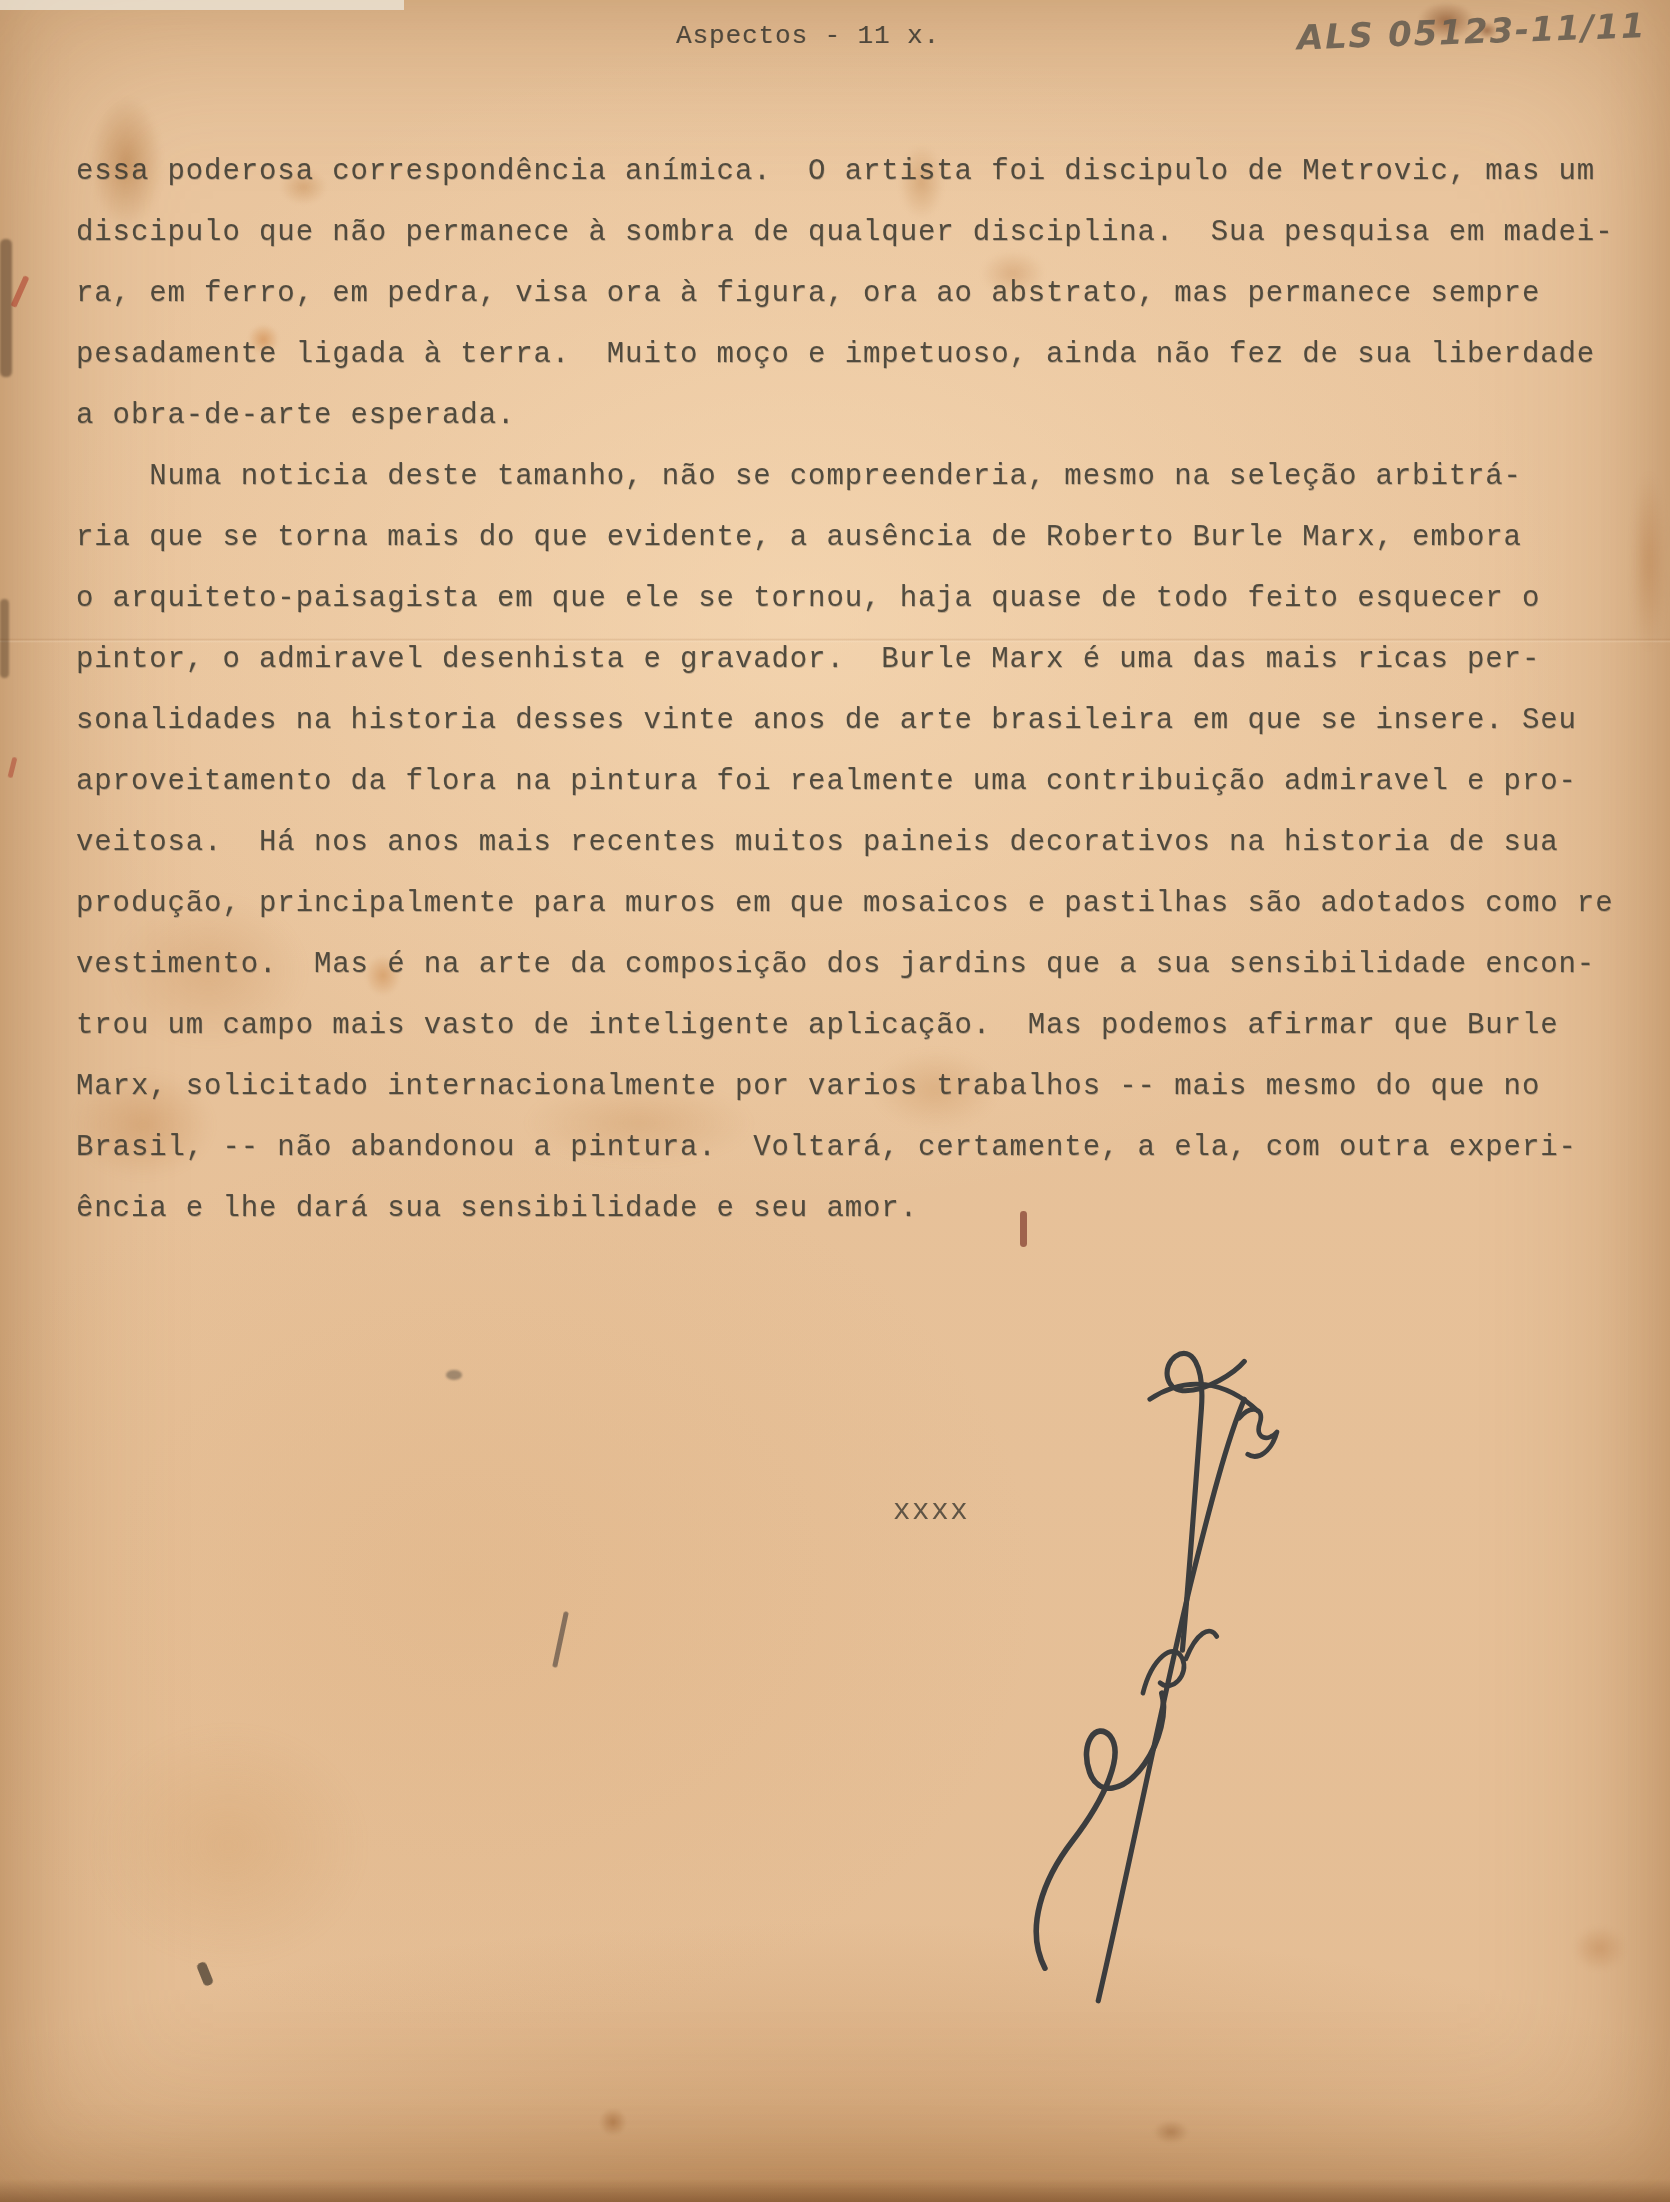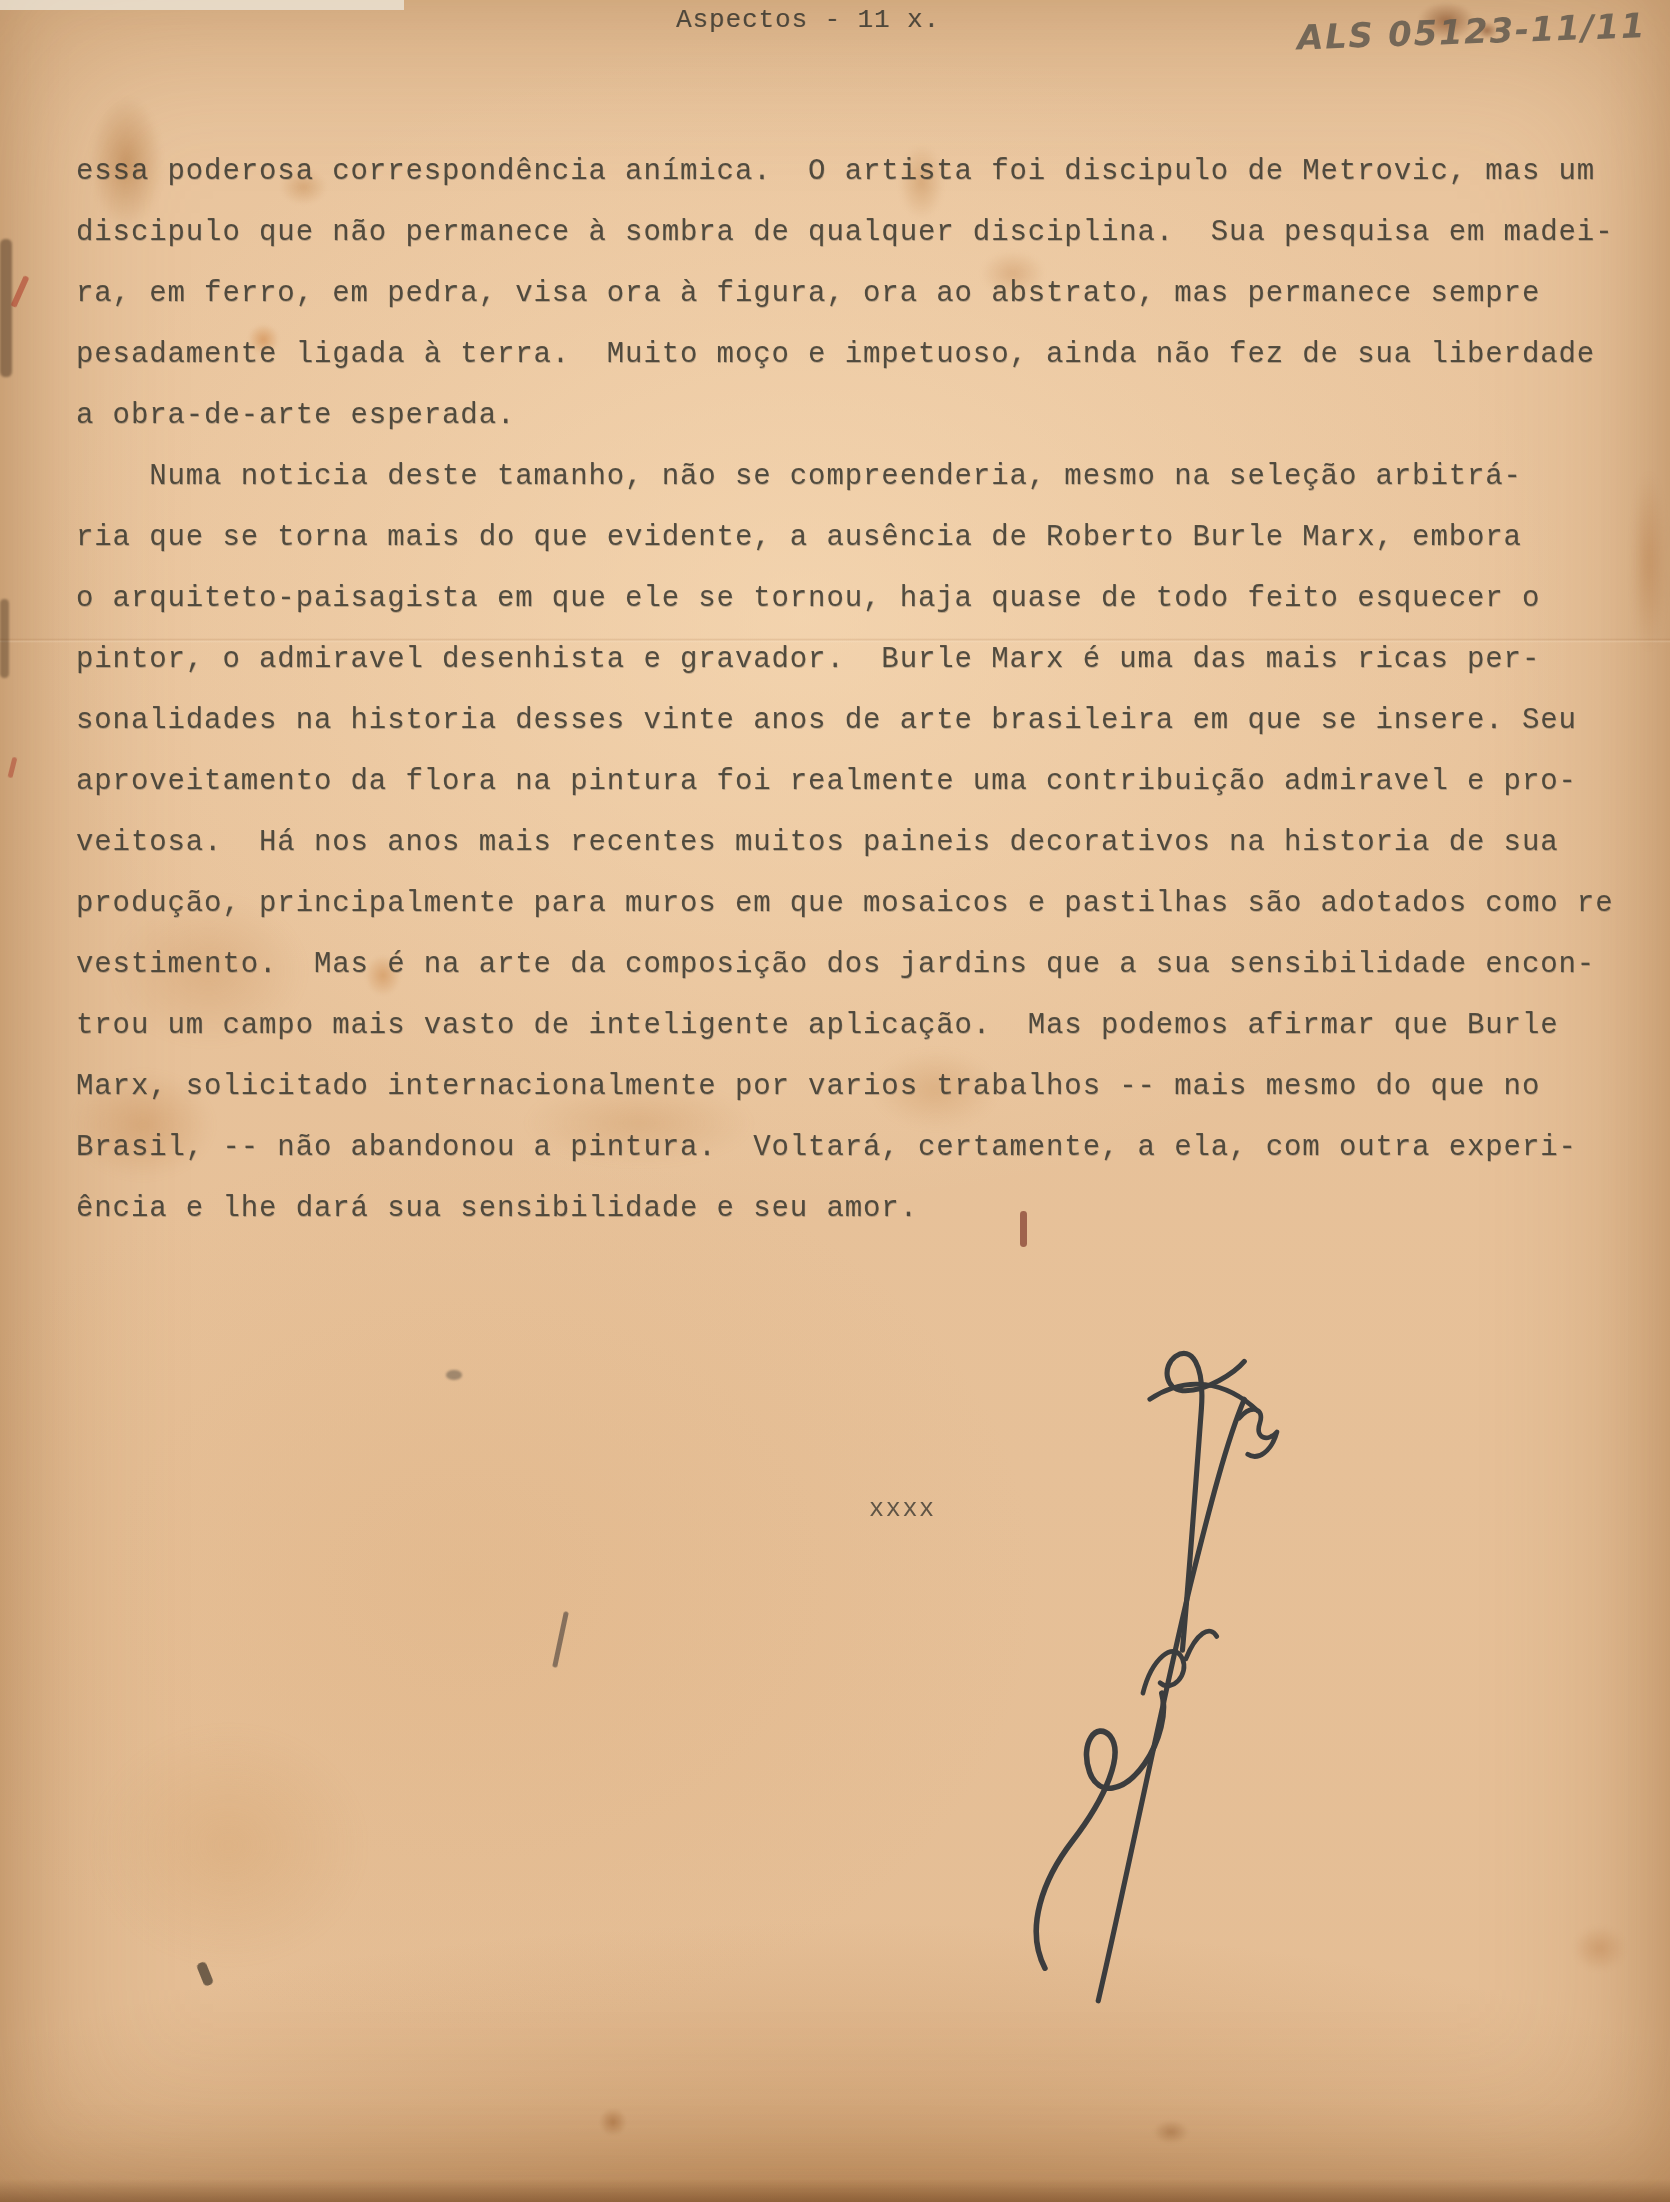--- a/index.html
+++ b/index.html
@@ -9,26 +9,26 @@
     background:
       radial-gradient(ellipse 1075px 817px at 48% 28%, rgba(251,224,188,0.55), rgba(251,224,188,0) 72%),
       radial-gradient(ellipse 817px 645px at 28% 72%, rgba(216,166,114,0.22), rgba(0,0,0,0) 70%),
       radial-gradient(ellipse 1291px 361px at 50% 100%, rgba(158,98,42,0.30), rgba(0,0,0,0) 78%),
       linear-gradient(#eac69f, #e4bd94);
     box-shadow: inset 0 0 146px 39px rgba(146,92,40,0.32), inset 0 -29px 69px rgba(108,58,18,0.22);
   }
   .typewriter{position:absolute;left:76px;top:141px;width:1575px;
     font-size:29px;line-height:61px;letter-spacing:0.9px;white-space:pre;
     color:rgba(62,59,50,0.86);text-shadow:0.5px 0.5px 0 rgba(60,55,45,0.28);}
-  .doc-header{position:absolute;left:676px;top:5px;font-size:26px;letter-spacing:0.9px;
+  .doc-header{position:absolute;left:676px;top:21px;font-size:26px;letter-spacing:0.9px;
     color:rgba(62,59,50,0.85);text-shadow:0.4px 0.4px 0 rgba(60,55,45,0.3);}
   .catalog{position:absolute;left:1297px;top:12px;width:310px;
     font-family:"DejaVu Sans","Liberation Sans",sans-serif;font-style:italic;font-weight:bold;
     font-size:34px;letter-spacing:1.7px;color:rgba(101,92,80,0.88);transform:rotate(-2deg);white-space:nowrap;}
-  .endmark{position:absolute;left:869px;top:1495px;font-size:25px;letter-spacing:1.7px;
+  .endmark{position:absolute;left:893px;top:1495px;font-size:29px;letter-spacing:1.7px;
     color:rgba(62,59,50,0.8);}
   .sig{position:absolute;left:1014px;top:1289px;}
   .stain{position:absolute;border-radius:50%;pointer-events:none;}
   .crease{position:absolute;left:0;top:638px;width:100%;height:5.2px;pointer-events:none;
     background:linear-gradient(rgba(0,0,0,0), rgba(150,95,50,0.16), rgba(255,240,220,0.18), rgba(0,0,0,0));}
   .topstrip{position:absolute;left:0;top:0;width:404px;height:10.3px;background:rgba(238,232,220,0.75);
     pointer-events:none;}
   .bottomband{position:absolute;left:0;bottom:0;width:100%;height:24px;pointer-events:none;
     background:linear-gradient(rgba(0,0,0,0), rgba(92,50,18,0.45));}
 </style>

